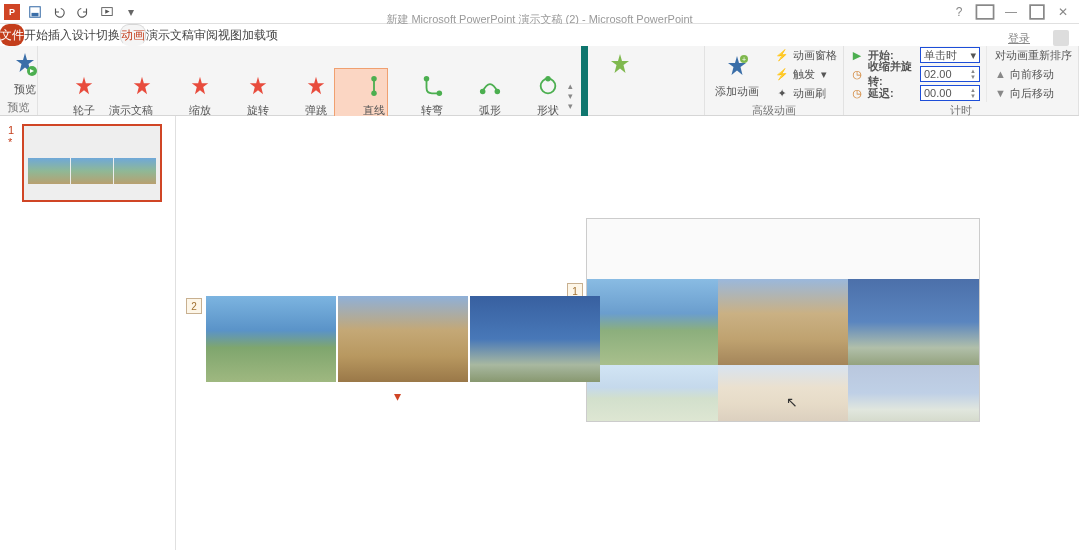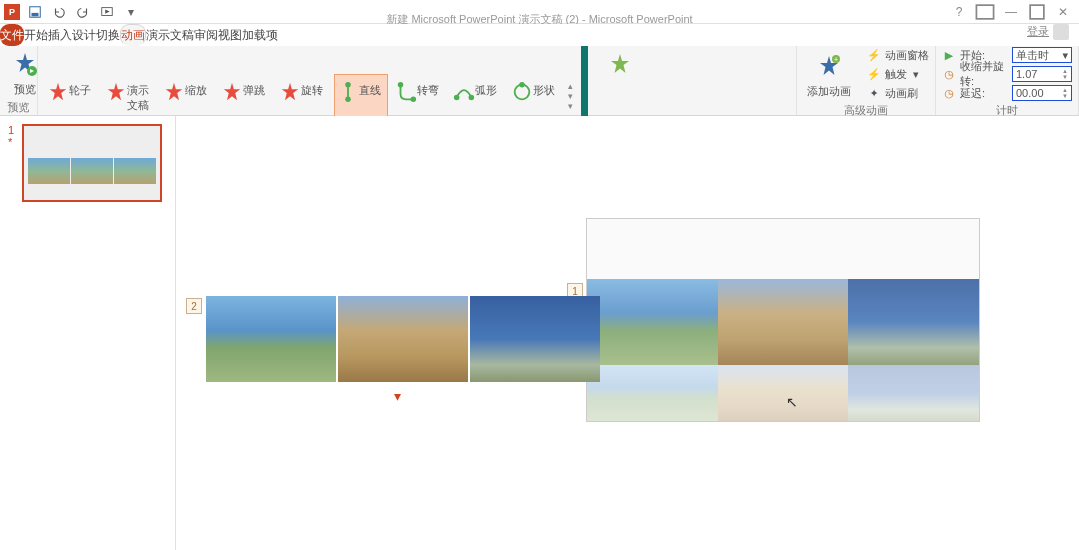--- a/index.html
+++ b/index.html
@@ -13,46 +13,46 @@
 .qat-btn svg { width: 14px; height: 14px; }
 .titlebar-center { position: absolute; left: 50%; transform: translateX(-50%); color: #999; font-size: 11px; margin-top: 16px; }
 .titlebar-right { position: absolute; right: 4px; display: flex; align-items: center; gap: 2px; }
 .win-btn { width: 24px; height: 20px; display: flex; align-items: center; justify-content: center; color: #888; cursor: pointer; }
 
 
 .tabs { height: 22px; display: flex; align-items: stretch; background: #fff; position: relative; }
 .tab { padding: 0 0; display: flex; align-items: center; font-size: 12px; color: #444; cursor: pointer; border-radius: 9px; }
 .tab.file { background: #c43e1c; color: #fff; }
 .tab.active { color: #c43e1c; border: 1px solid #d6d6d6; border-bottom: 1px solid #f5f5f5; background: #f5f5f5; }
-.tabs-right { position: absolute; right: 10px; display: flex; align-items: flex-start; height: 100%; gap: 4px; color: #888; font-size: 11px; text-decoration: underline; }
+.tabs-right { position: absolute; right: 10px; display: flex; align-items: flex-end; height: 100%; gap: 23px; color: #888; font-size: 11px; text-decoration: underline; }
 
 
 .ribbon { background: #f5f5f5; border-bottom: 1px solid #d6d6d6; height: 70px; display: flex; }
 .ribbon-group { border-right: 1px solid #e2e2e2; display: flex; flex-direction: column; }
 .ribbon-group-body { flex: 1; display: flex; align-items: center; }
 .ribbon-group-label { text-align: center; font-size: 11px; color: #777; padding: 1px 0 2px; }
 
 .big-btn { display: flex; flex-direction: column; align-items: center; justify-content: center; padding: 2px 10px; cursor: pointer; height: 100%; min-width: 50px; }
 .big-btn .ic { height: 32px; display: flex; align-items: center; justify-content: center; }
 .big-btn .lbl { font-size: 11px; color: #555; margin-top: 2px; }
 
 .anim-gallery { display: flex; gap: 4px; padding: 0 6px; }
-.anim-item { width: 54px; display: flex; flex-direction: row; align-items: flex-start; cursor: pointer; padding: 4px 2px; border: 1px solid transparent; }
+.anim-item { width: 54px; display: flex; flex-direction: column; align-items: flex-end; cursor: pointer; padding: 4px 2px; border: 1px solid transparent; }
 .anim-item.selected { background: #fbd6c3; border: 1px solid #f0a070; }
 .anim-item .shape { height: 26px; display: flex; align-items: center; justify-content: center; }
 .anim-item .albl { font-size: 11px; color: #555; margin-top: 4px; }
 
 .small-rows { display: flex; flex-direction: column; justify-content: center; padding: 0 6px; gap: 1px; }
 .small-row { display: flex; align-items: center; gap: 4px; font-size: 11px; color: #555; cursor: pointer; height: 18px; }
 .small-row .sic { width: 14px; height: 14px; display: flex; align-items: center; justify-content: center; }
 
 .timing-rows { display: flex; flex-direction: column; justify-content: center; padding: 0 6px; gap: 1px; }
 .timing-row { display: flex; align-items: center; gap: 4px; font-size: 11px; color: #555; height: 18px; }
 .timing-row .tic { width: 14px; display: flex; justify-content: center; }
-.timing-row .tlabel { width: 48px; }
+.timing-row .tlabel { width: 48px; font-weight: bold; }
 .timing-row .tval { width: 60px; height: 16px; border: 1px solid #1d4ed8; background: #fff; font-size: 11px; padding: 0 3px; display: flex; align-items: center; justify-content: space-between; }
 .spin { display: flex; flex-direction: column; font-size: 6px; color: #888; line-height: 6px; }
 
 
 .workspace { position: absolute; top: 116px; bottom: 0; left: 0; right: 0; display: flex; background: #fff; }
 .slide-panel { width: 176px; border-right: 1px solid #e0e0e0; background: #fff; padding: 8px; }
 .thumb-wrap { display: flex; gap: 4px; }
 .thumb-num { font-size: 11px; color: #c43e1c; width: 10px; }
 .thumb { width: 140px; height: 78px; border: 2px solid #d04525; background: #eee; position: relative; }
 .thumb-strip { position: absolute; left: 4px; right: 4px; top: 32px; height: 26px; display: flex; gap: 1px; }
@@ -195,29 +195,29 @@
               </svg>
             </div>
             <div class="albl">缩放</div>
           </div>
         <div class="anim-item">
             <div class="shape star-red">
               <svg width="22" height="22" viewBox="0 0 24 24">
                 <polygon points="12,2 14,9 21,9 15.5,13 17.5,21 12,16.5 6.5,21 8.5,13 3,9 10,9"></polygon>
               </svg>
             </div>
+            <div class="albl">旋转</div>
+          </div>
+        <div class="anim-item">
+            <div class="shape star-red">
+              <svg width="22" height="22" viewBox="0 0 24 24">
+                <polygon points="12,2 14,9 21,9 15.5,13 17.5,21 12,16.5 6.5,21 8.5,13 3,9 10,9"></polygon>
+              </svg>
+            </div>
             <div class="albl">弹跳</div>
-          </div>
-        <div class="anim-item">
-            <div class="shape star-red">
-              <svg width="22" height="22" viewBox="0 0 24 24">
-                <polygon points="12,2 14,9 21,9 15.5,13 17.5,21 12,16.5 6.5,21 8.5,13 3,9 10,9"></polygon>
-              </svg>
-            </div>
-            <div class="albl">旋转</div>
           </div>
         <div class="anim-item selected">
             <div class="shape">
               <svg width="22" height="22" viewBox="0 0 24 24">
                 <line x1="12" y1="4" x2="12" y2="20" class="path-green"></line>
                 <circle cx="12" cy="4" r="3" class="dot-green"></circle>
                 <circle cx="12" cy="20" r="3" class="dot-green"></circle>
               </svg>
             </div>
             <div class="albl">直线</div>
@@ -304,33 +304,46 @@
           <span class="tlabel">开始:</span>
           <div class="tval">
               <span>单击时</span>
               <span>▾</span>
             </div>
         </div>
         <div class="timing-row">
           <span class="tic" style="color:#d08030;">◷</span>
           <span class="tlabel">收缩并旋转:</span>
           <div class="tval">
-              <span>1.07</span>
+              <span>02.00</span>
               <span class="spin">▲<br>▼</span>
             </div>
         </div>
         <div class="timing-row">
           <span class="tic" style="color:#d08030;">◷</span>
           <span class="tlabel">延迟:</span>
           <div class="tval">
               <span>00.00</span>
               <span class="spin">▲<br>▼</span>
             </div>
         </div>
       </div>
+      <div class="small-rows" style="border-left:1px solid #e8e8e8;padding-left:8px;">
+        <div class="small-row">
+            <span>对动画重新排序</span>
+          </div>
+        <div class="small-row">
+            <span style="color:#888;">▲</span>
+            <span>向前移动</span>
+          </div>
+        <div class="small-row">
+            <span style="color:#888;">▼</span>
+            <span>向后移动</span>
+          </div>
+      </div>
     </div>
     <div class="ribbon-group-label">计时</div>
   </div>
 
 </div>
 
 <div class="workspace">
   <div class="slide-panel">
     <div class="thumb-wrap">
       <div style="display:flex;flex-direction:column;align-items:center;">

